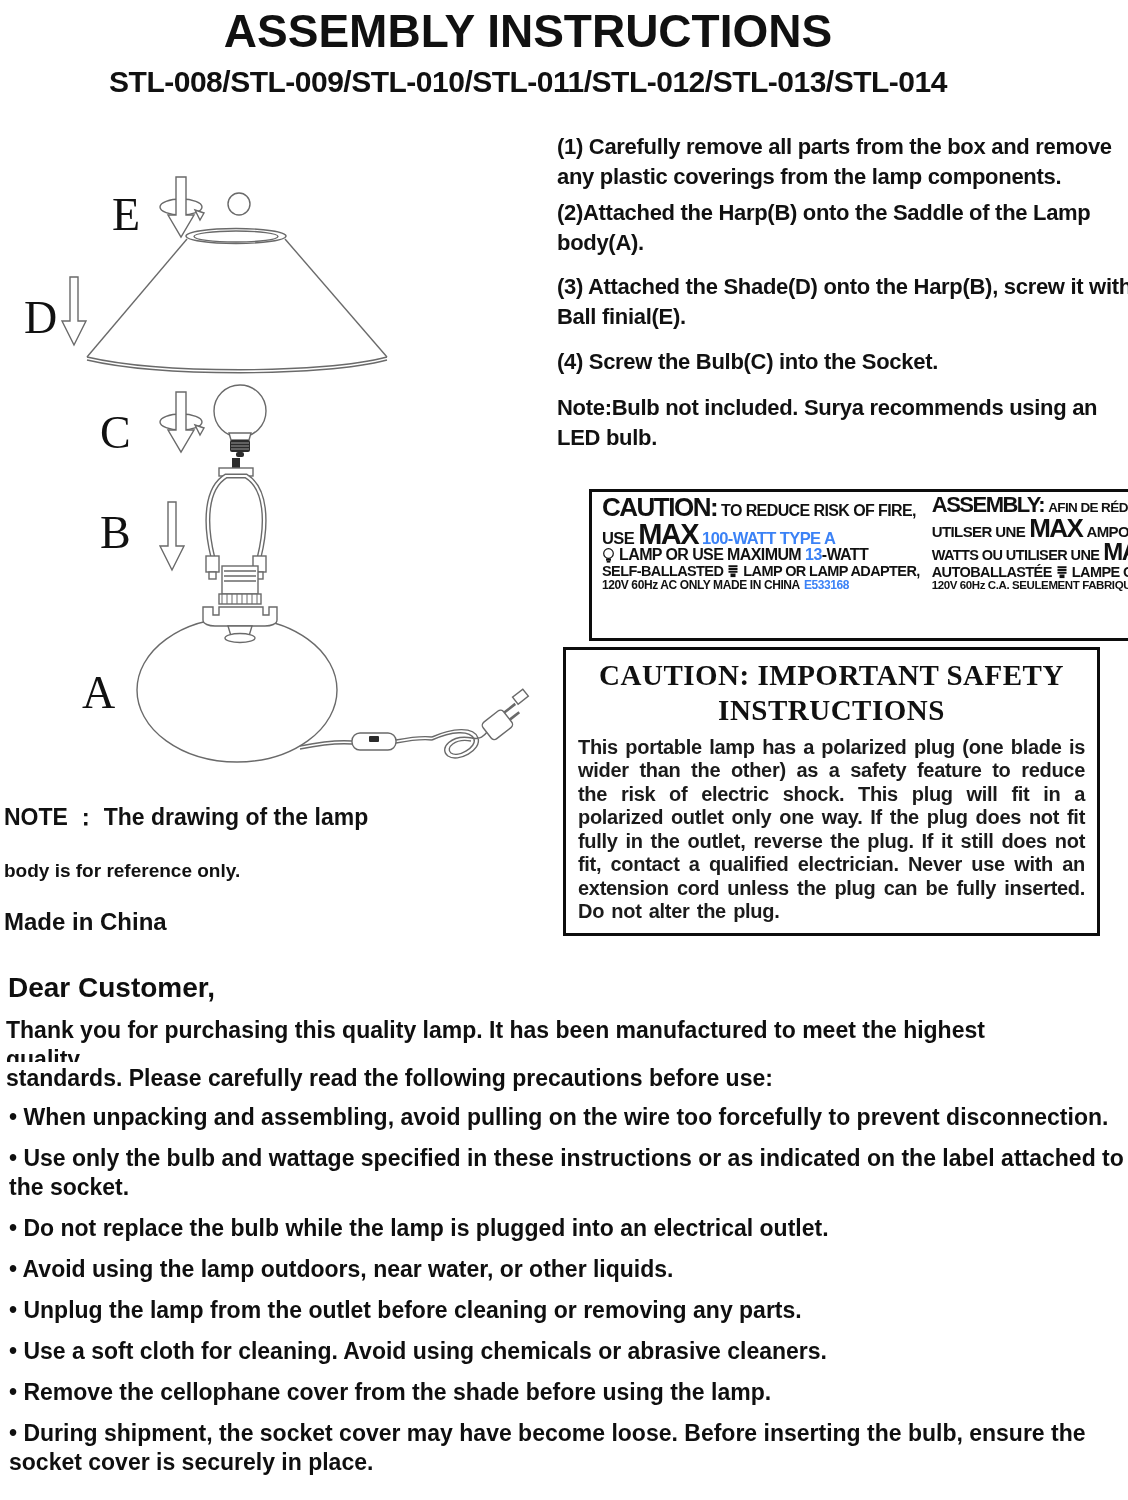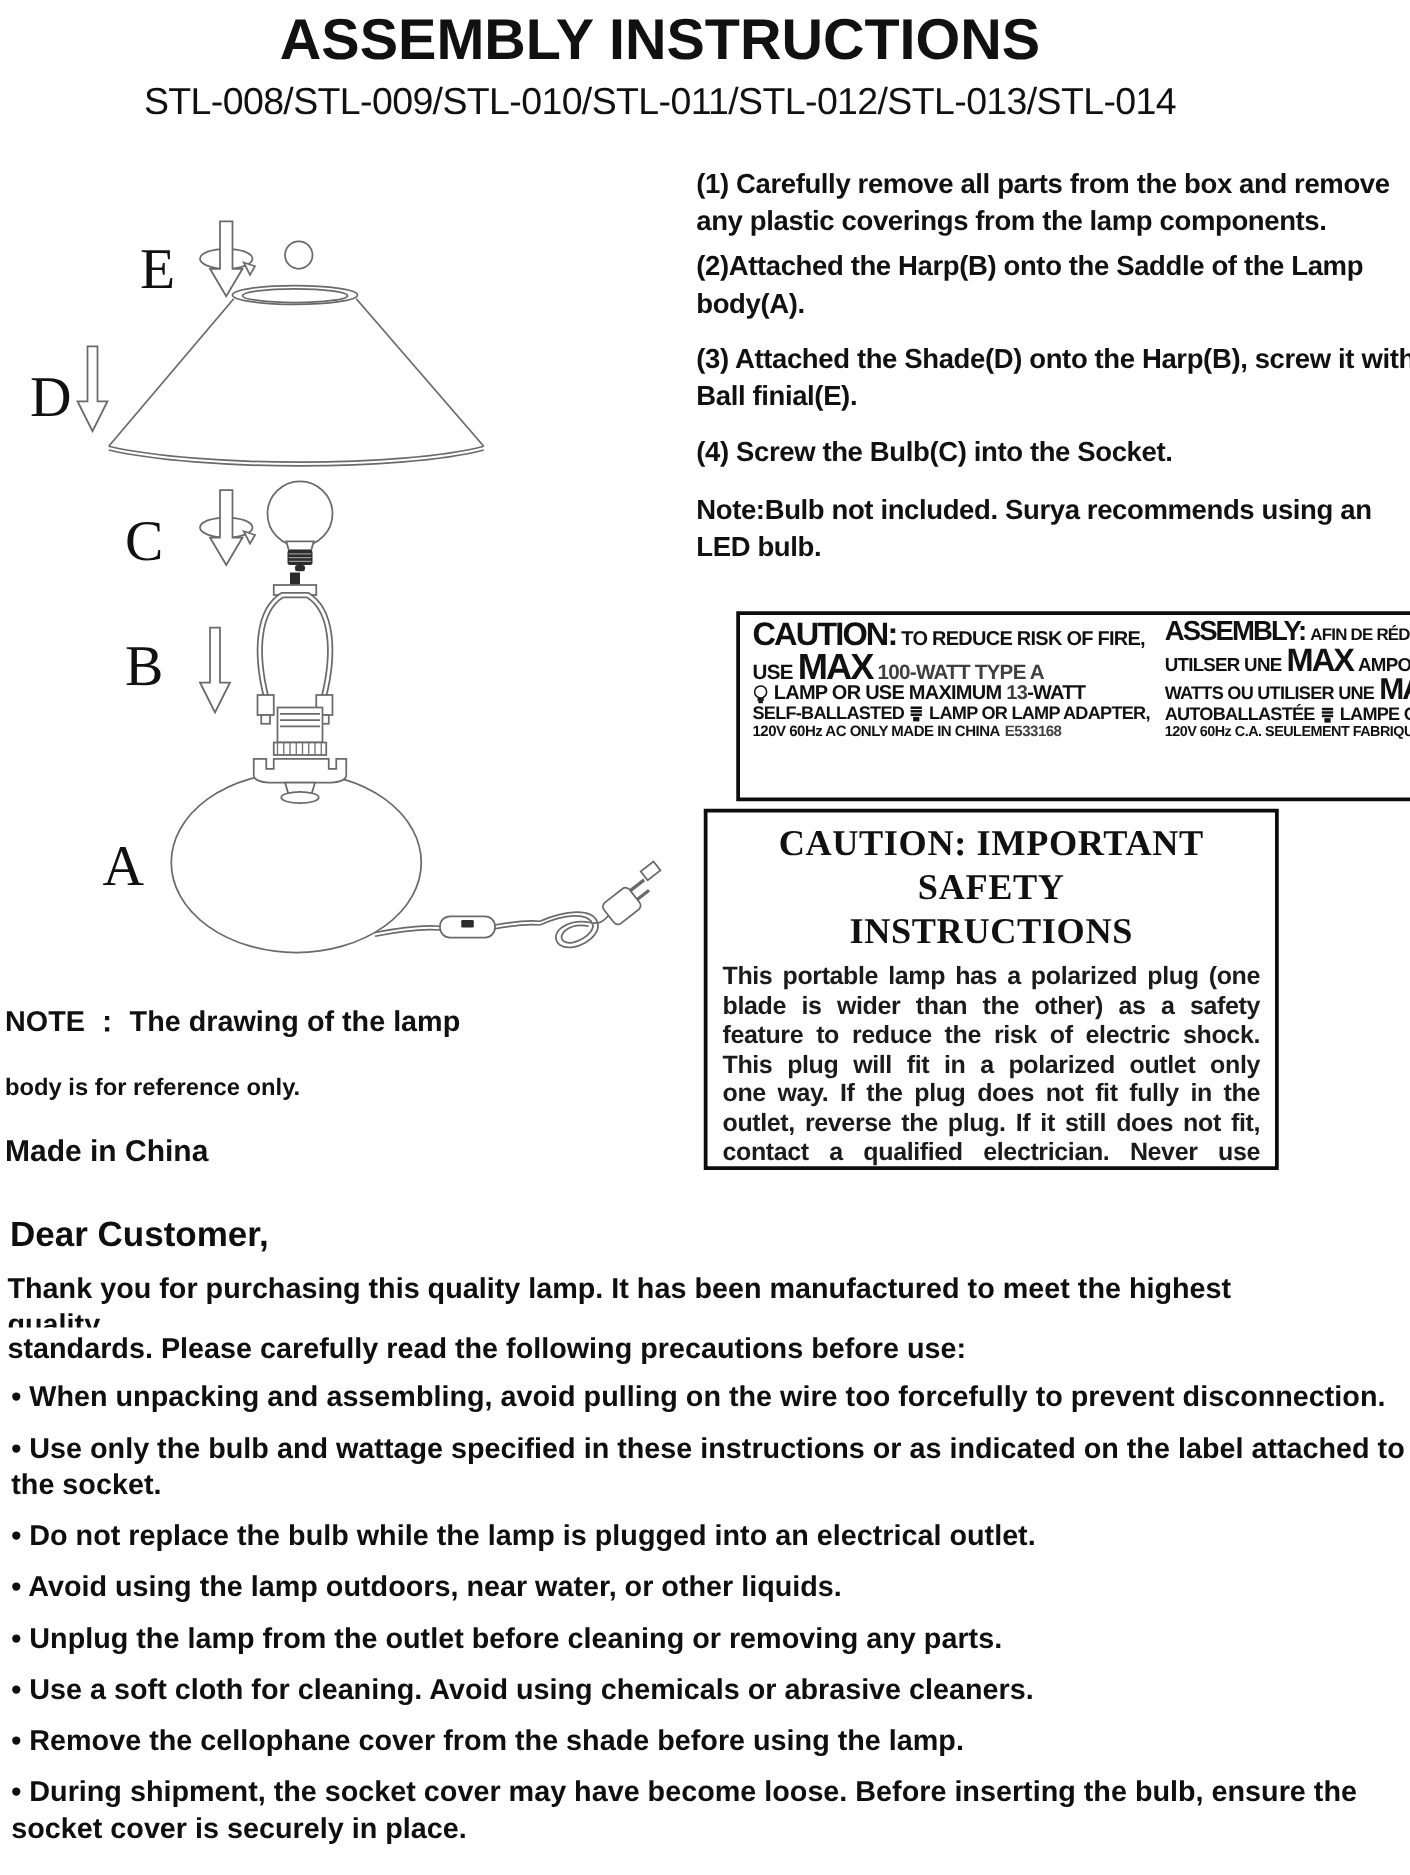--- a/index.html
+++ b/index.html
@@ -3,21 +3,21 @@
 <meta charset="utf-8">
 <style>
   html,body{margin:0;padding:0;background:#fff;}
   .page{
     position:relative;width:1128px;height:1500px;background:#fff;
     font-family:"Liberation Sans",sans-serif;color:#111;overflow:hidden;
   }
   
   .header{position:absolute;left:0;top:6px;width:1030px;text-align:center;margin-left:13px;}
   .title{font-size:46px;font-weight:700;letter-spacing:0;line-height:1.1;}
-  .models{font-size:30px;font-weight:400;margin-top:8px;letter-spacing:-0.5px;}
+  .models{font-size:30px;font-weight:700;margin-top:8px;letter-spacing:-0.5px;}
   
   .steps{position:absolute;left:557px;top:132px;width:575px;
     font-size:22px;font-weight:700;line-height:1.36;letter-spacing:-0.3px;}
   .steps p{margin:0;}
   .steps .s1{margin-bottom:6px;}
   .steps .s2{margin-bottom:14px;}
   .steps .s3{margin-bottom:16px;}
   .steps .s4{margin-bottom:16px;}
   
   .caution-label{position:absolute;left:557px;top:489px;width:548px;height:152px;
@@ -35,24 +35,24 @@
   .cl-en .cl-t4{font-size:14.5px;}
   .cl-en .cl-t5{font-size:12px;letter-spacing:-0.4px;}
   .cl-fr .cl-h{font-size:22px;}
   .cl-fr .cl-t1{font-size:13.5px;}
   .cl-fr .cl-max{font-size:26px;}
   .cl-fr .cl-t2{font-size:15px;}
   .cl-fr .cl-maximum{font-size:24px;letter-spacing:-1.5px;}
   .cl-fr .cl-t3{font-size:14.5px;}
   .cl-fr .cl-t4{font-size:14.5px;}
   .cl-fr .cl-t5{font-size:11.5px;letter-spacing:-0.4px;}
-  .brown{color:#404040;}
+  .brown{color:#3b82f6;}
   .bulb-glyph,.cfl-glyph{flex:0 0 auto;align-self:center;}
   
-  .safety-box{position:absolute;left:563px;top:647px;width:460px;height:289px;
+  .safety-box{position:absolute;left:563px;top:647px;width:537px;height:289px;
     border:3px solid #0d0d0d;box-sizing:border-box;padding:8px 12px 0 12px;overflow:hidden;}
   .sb-title{font-family:"Liberation Serif","DejaVu Serif",serif;font-weight:700;
     font-size:29px;text-align:center;line-height:1.2;letter-spacing:0.5px;}
   .sb-body{font-size:20px;font-weight:700;letter-spacing:-0.3px;word-spacing:2px;
     text-align:justify;line-height:23.5px;margin-top:8px;color:#1b1b1b;}
   
   .note-block{position:absolute;left:4px;top:802px;width:440px;font-weight:700;}
   .nb1{font-size:23px;margin:0 0 27px 0;}
   .nb2{font-size:19px;margin:0 0 26px 0;}
   .nb3{font-size:24px;margin:0;}

